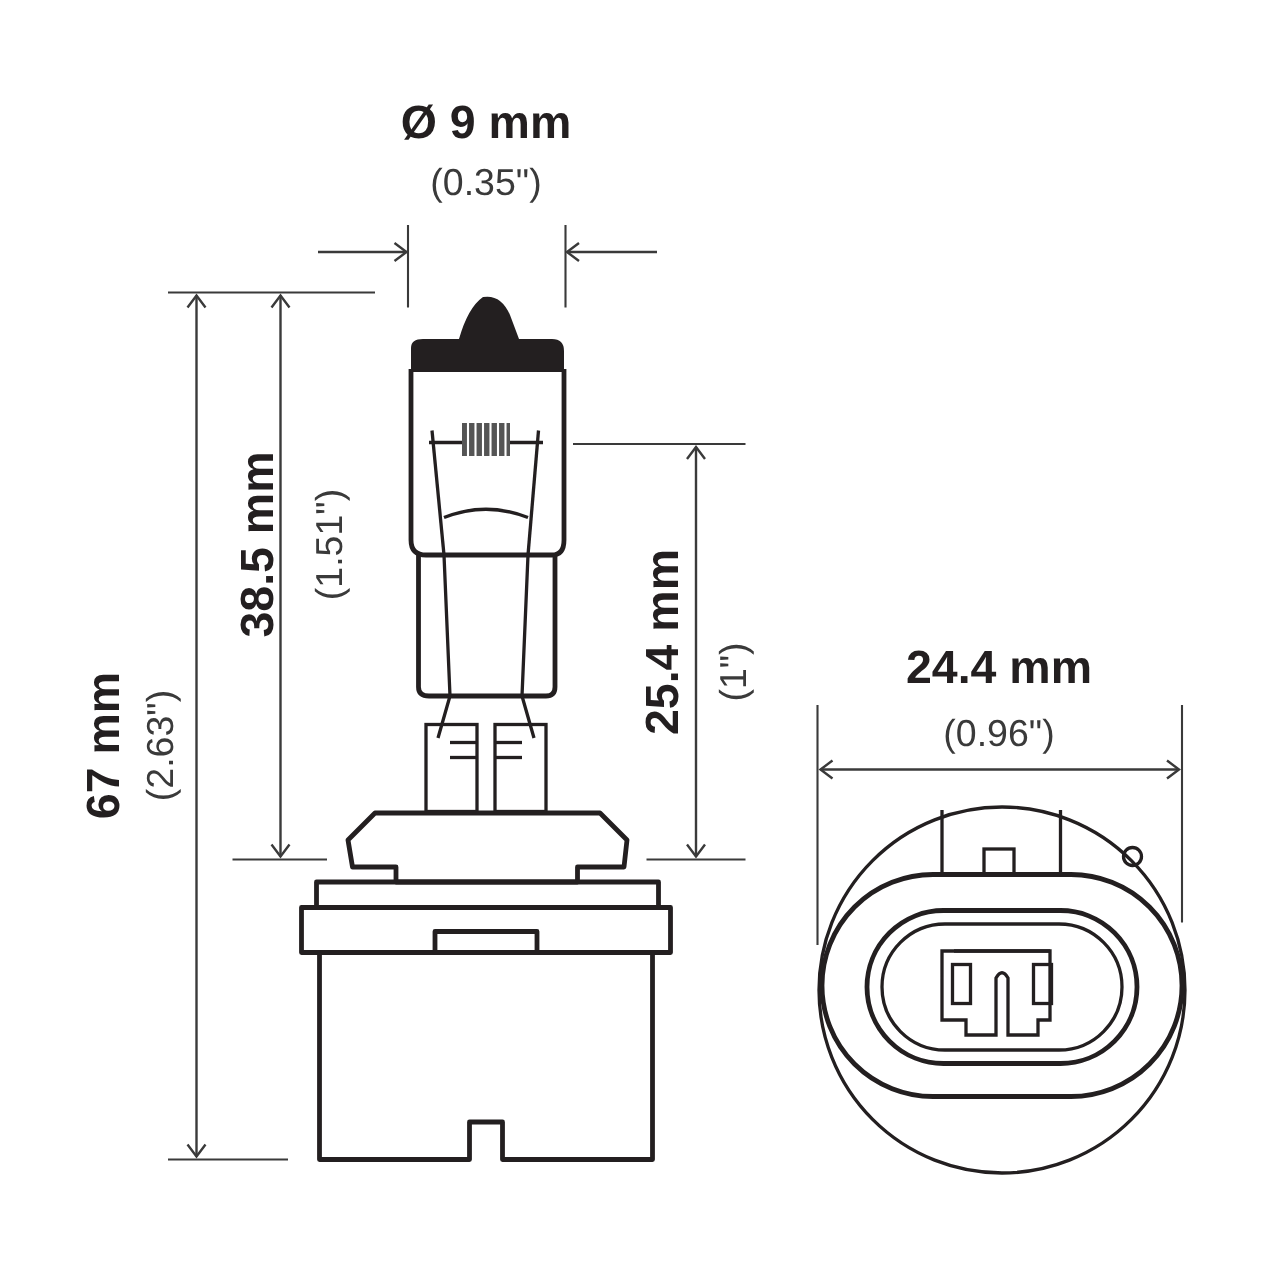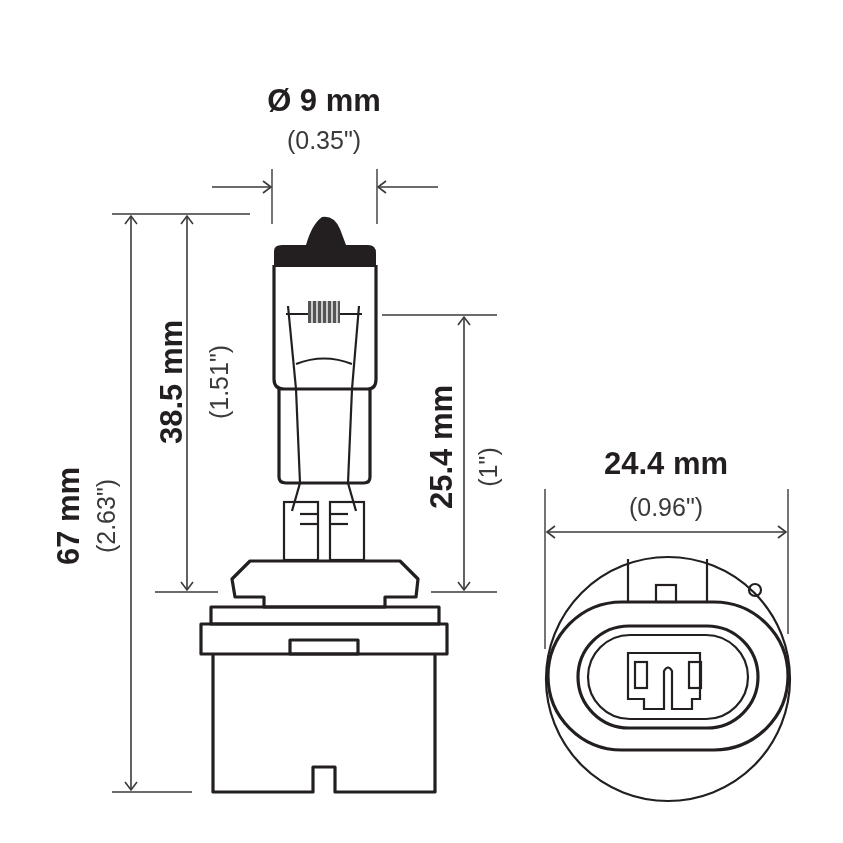--- a/index.html
+++ b/index.html
@@ -1,17 +1,17 @@
 <!DOCTYPE html>
 <html><head>
   <meta charset="utf-8">
   <style>
     html, body { margin: 0; padding: 0; background: #ffffff; }
     body { width: 843px; height: 843px; overflow: hidden; }
-    #stage { position: relative; width: 843px; height: 645px; margin-top: 19px; }
+    #stage { position: relative; width: 843px; height: 645px; }
     svg { position: absolute; left: 0; top: 0; }
     .outline { fill: none; stroke: #231f20; stroke-width: 3.2; stroke-linejoin: round; }
     .thin { fill: none; stroke: #231f20; stroke-width: 2.2; }
     .dim { fill: none; stroke: #3a3a3a; stroke-width: 1.4; }
     .arrow { fill: none; stroke: #3a3a3a; stroke-width: 1.6; }
     .lbl-main { font-family: "Liberation Sans", sans-serif; font-weight: bold; font-size: 31px; fill: #231f20; }
     .lbl-sub { font-family: "Liberation Sans", sans-serif; font-size: 25px; fill: #3a3a3a; }
   </style>
 </head>
 <body>

